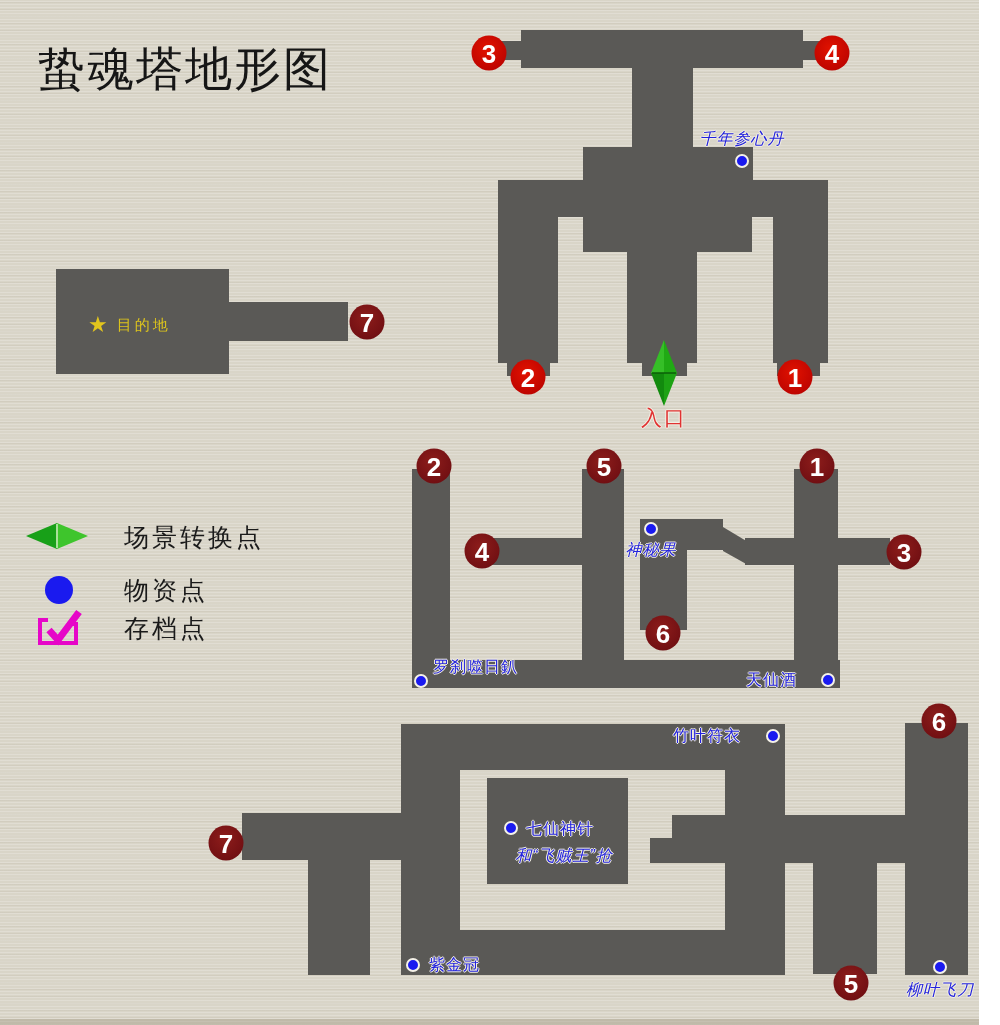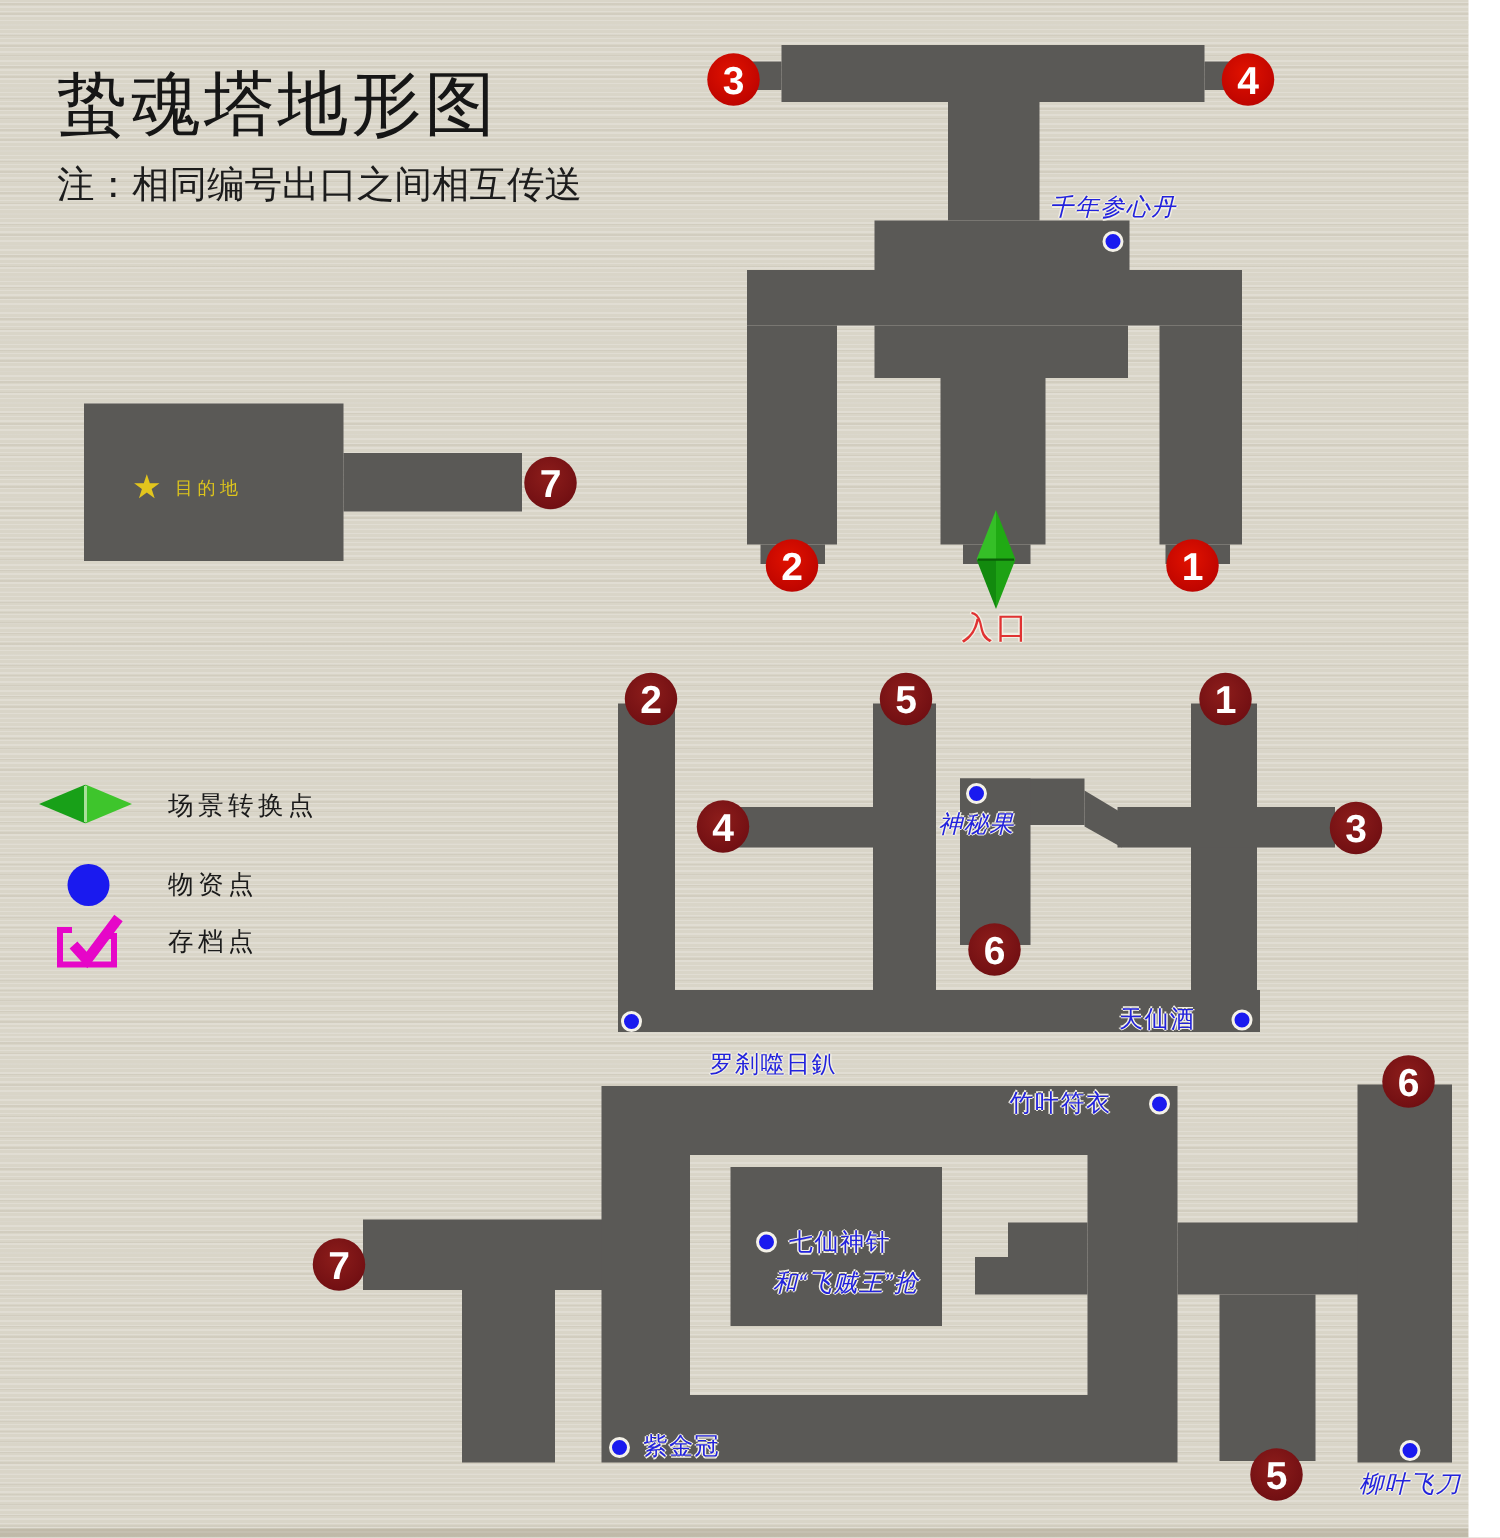--- a/index.html
+++ b/index.html
@@ -30,29 +30,29 @@
     background:#1a1aef;border:2px solid #f4f1e8;box-sizing:border-box;
     transform:translate(-50%,-50%);}
   .ilabel{position:absolute;font-size:16px;color:#2222dd;letter-spacing:1px;white-space:nowrap;
     transform:translateY(-50%);
     text-shadow:1px 0 0 #f2efe4,-1px 0 0 #f2efe4,0 1px 0 #f2efe4,0 -1px 0 #f2efe4;}
   .ilabel.center{transform:translate(-50%,-50%);font-style:italic;}
   .elabel{position:absolute;font-size:21px;color:#e03232;letter-spacing:2px;white-space:nowrap;
     transform:translate(-50%,-50%);
     text-shadow:1px 0 0 #f2efe4,-1px 0 0 #f2efe4,0 1px 0 #f2efe4,0 -1px 0 #f2efe4;}
 
-  .legend-label{position:absolute;left:112px;font-size:17px;letter-spacing:3px;color:#1a1a1a;
+  .legend-label{position:absolute;left:124px;font-size:25px;letter-spacing:3px;color:#1a1a1a;
     transform:translateY(-50%);white-space:nowrap;}
   .legend-icon{position:absolute;}
   .legend-dot{position:absolute;width:28px;height:28px;border-radius:50%;background:#1a1aef;
     transform:translate(-50%,-50%);}
 
   .dest{position:absolute;left:88px;top:314px;display:flex;align-items:center;gap:9px;}
   .dest .star{font-size:22px;color:#e2c51d;line-height:1;}
-  .dest .dlabel{font-size:12px;letter-spacing:3px;color:#ddc41c;white-space:nowrap;}
+  .dest .dlabel{font-size:15px;letter-spacing:3px;color:#ddc41c;white-space:nowrap;}
 </style>
 </head>
 <body>
 
 <div class="stage">
 
   <svg class="shapes" width="1000" height="1025" viewBox="0 0 1000 1025">
 
     <rect class="shape" x="521" y="30" width="282" height="38"></rect>
     <rect class="shape" x="488" y="41" width="33" height="19"></rect>
@@ -89,21 +89,20 @@
     <rect class="shape" x="401" y="930" width="384" height="45"></rect>
     <rect class="shape" x="487" y="778" width="141" height="106"></rect>
     <rect class="shape" x="672" y="815" width="53" height="23"></rect>
     <rect class="shape" x="650" y="838" width="75" height="25"></rect>
     <rect class="shape" x="785" y="815" width="123" height="48"></rect>
     <rect class="shape" x="813" y="863" width="64" height="111"></rect>
     <rect class="shape" x="905" y="723" width="63" height="252"></rect>
   </svg>
 
   <div class="title">蛰魂塔地形图</div>
-  <div class="note">注：相同编号出口之间相互传送</div>
 
   <svg class="legend-icon" style="left:26px;top:523px;" width="62" height="26" viewBox="0 0 62 26">
     <polygon points="0,13 31,0 31,26" fill="#18a018"></polygon>
     <polygon points="31,0 62,13 31,26" fill="#3ec52c"></polygon>
     <line x1="31" y1="1" x2="31" y2="25" stroke="#a9e09a" stroke-width="2"></line>
   </svg>
   <div class="legend-label" style="top:537px;">场景转换点</div>
 
   <span class="legend-dot" style="left:59px;top:590px;"></span>
   <div class="legend-label" style="top:590px;">物资点</div>
@@ -146,21 +145,21 @@
 
   <div class="portal dark" style="left:367px;top:322px;">7</div>
 
   <span class="dot" style="left:742px;top:161px;"></span>
   <div class="ilabel center" style="left:742px;top:139px;">千年参心丹</div>
 
   <span class="dot" style="left:651px;top:529px;"></span>
   <div class="ilabel center" style="left:651px;top:550px;">神秘果</div>
 
   <span class="dot" style="left:421px;top:681px;"></span>
-  <div class="ilabel" style="left:433px;top:710px;margin-left:40px;">罗刹噬日釟</div>
+  <div class="ilabel" style="left:433px;top:667px;">罗刹噬日釟</div>
 
   <span class="dot" style="left:828px;top:680px;"></span>
   <div class="ilabel" style="right:182px;top:680px;">天仙酒</div>
 
   <span class="dot" style="left:773px;top:736px;"></span>
   <div class="ilabel" style="right:238px;top:736px;">竹叶符衣</div>
 
   <span class="dot" style="left:511px;top:828px;"></span>
   <div class="ilabel" style="left:526px;top:829px;">七仙神针</div>
   <div class="ilabel center" style="left:564px;top:856px;">和“飞贼王”抢</div>

